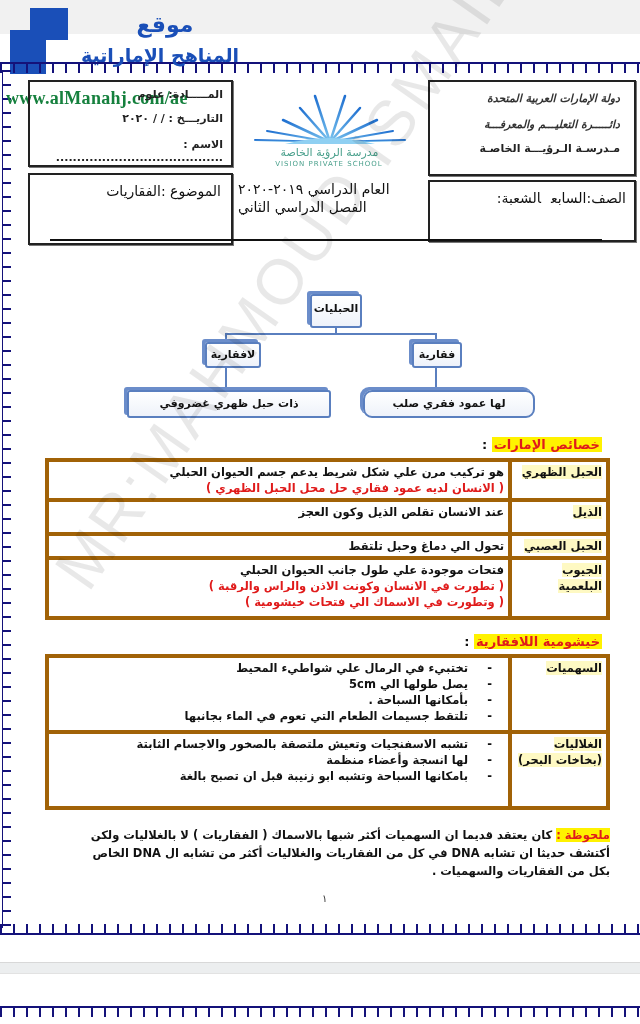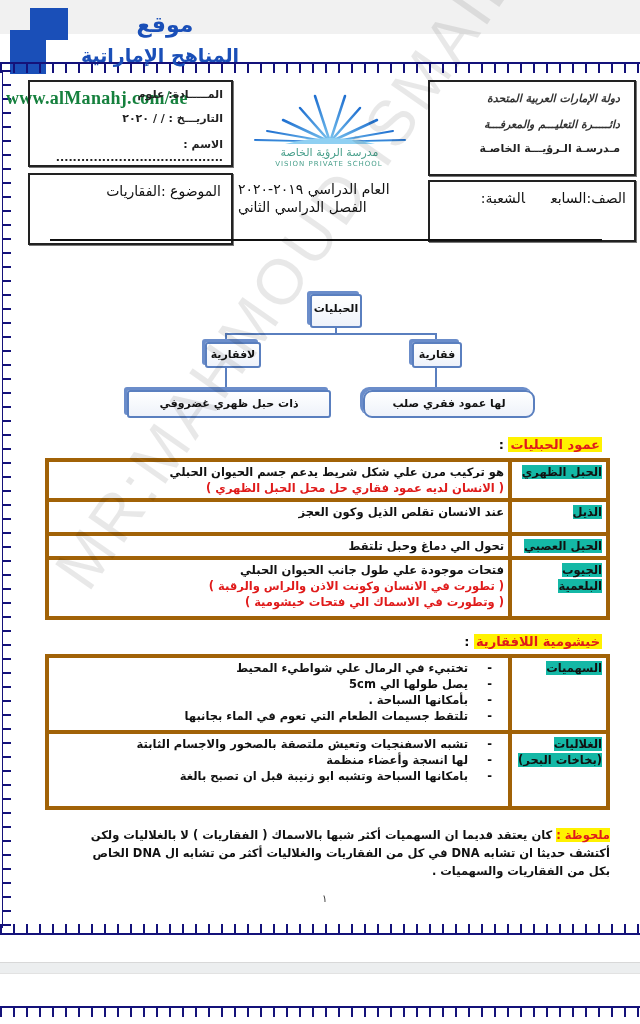--- a/index.html
+++ b/index.html
@@ -35,21 +35,21 @@
   .box-topic { left: 28px; top: 173px; width: 205px; height: 72px; padding-left: 12px; }
   .box-ministry { left: 428px; top: 80px; width: 208px; height: 96px; }
   .box-grade { left: 428px; top: 180px; width: 208px; height: 62px; }
   .st-line { position: absolute; right: 8px; font: bold 11px "DejaVu Sans", sans-serif; color: #222; direction: rtl; }
   .st-l1 { top: 6px; } .st-l2 { top: 30px; } .st-l3 { top: 56px; }
   .topic-text { position: absolute; right: 10px; top: 8px; font: 14px "DejaVu Sans", sans-serif; direction: rtl; }
 
   .min-line { position: absolute; right: 14px; font: italic bold 11px "DejaVu Sans", sans-serif; color: #333; direction: rtl; }
   .min-l1 { top: 10px; } .min-l2 { top: 36px; } .min-l3 { top: 60px; font-style: normal; color: #222; }
   .grade-text { position: absolute; right: 8px; top: 8px; font: 14px "DejaVu Sans", sans-serif; direction: rtl; word-spacing: 4px; }
-  .grade-text span { margin-left: 26px; }
+  .grade-text span { margin-left: 10px; }
 
   .school-logo { position: absolute; left: 245px; top: 84px; width: 170px; height: 84px; }
   .logo-ar { position: absolute; left: 252px; top: 146px; width: 155px; text-align: center; font: 11px "DejaVu Sans", sans-serif; color: #4aa08c; direction: rtl; }
   .logo-en { position: absolute; left: 250px; top: 160px; width: 158px; text-align: center; font: 7px "DejaVu Sans", sans-serif; color: #4aa08c; letter-spacing: 1px; }
 
   .year-text { position: absolute; left: 238px; top: 180px; width: 176px; text-align: left; font: 14px "DejaVu Sans", sans-serif; direction: rtl; line-height: 18px; }
 
   .hr-rule { position: absolute; left: 50px; top: 239px; width: 552px; height: 2px; background: #111; }
 
   .node { position: absolute; background: linear-gradient(#ffffff, #eef2fa); border: 2px solid #5a7fbf; border-radius: 3px;
@@ -64,21 +64,21 @@
 
   .sec-title { position: absolute; right: 38px; font: bold 13px "DejaVu Sans", sans-serif; direction: rtl; }
   .sec-title .hl { background: #fff200; color: #e01b1b; padding: 0 2px; }
   .sec1 { top: 437px; } .sec2 { top: 634px; }
 
   table.tbl { position: absolute; left: 45px; width: 565px; border-collapse: collapse; direction: rtl; }
   .tbl1 { top: 458px; }
   .tbl2 { top: 654px; }
   .tbl td { border: 4px solid #a16207; vertical-align: top; font: bold 11.5px "DejaVu Sans", sans-serif; line-height: 16px; padding: 2px 4px; }
   .tbl td.term { width: 98px; }
-  .tbl .green { background: #14b8a6; color: #111; }
+  .tbl .green { background: #fef9c3; color: #111; }
   .tbl .red { color: #e01b1b; }
   .bullet-list { list-style: none; padding-right: 12px; }
   .bullet-list li::before { content: "-"; display: inline-block; width: 24px; }
 
   .note { position: absolute; left: 80px; top: 826px; width: 530px; direction: rtl; font: bold 11.5px "DejaVu Sans", sans-serif; line-height: 18px; }
   .note .label { background: #fff200; color: #e01b1b; margin-top: 16px; }
   .page-num { position: absolute; left: 322px; top: 893px; font: 10px "DejaVu Sans", sans-serif; color: #333; }
 
   .watermark { position: absolute; left: 40px; top: 560px; font: 64px "Liberation Sans", sans-serif; color: rgba(0,0,0,0.09);
     transform: rotate(-55deg); transform-origin: left top; white-space: nowrap; letter-spacing: 4px; pointer-events: none; }
@@ -158,21 +158,21 @@
 <div class="conn" style="left:435px; top:333px; width:2px; height:10px;"></div>
 <div class="conn" style="left:225px; top:368px; width:2px; height:22px;"></div>
 <div class="conn" style="left:435px; top:368px; width:2px; height:22px;"></div>
 
 <div class="node n-root">الحبليات</div>
 <div class="node n-vert">فقارية</div>
 <div class="node n-invert">لافقارية</div>
 <div class="node n-vert-d">لها عمود فقري صلب</div>
 <div class="node n-invert-d">ذات حبل ظهري غضروفي</div>
 
-<div class="sec-title sec1"><span class="hl">عمود الحبليات</span><span> :</span></div>
+<div class="sec-title sec1"><span class="hl">خصائص الإمارات</span><span> :</span></div>
 
 <table class="tbl tbl1">
   <tbody>
       <tr style="height:40px;">
     <td class="term"><span class="green">الحبل الظهري</span></td>
     <td>
       <div>هو تركيب مرن علي شكل شريط يدعم جسم الحيوان الحبلي</div>
       <div class="red">( الانسان لديه عمود فقاري حل محل الحبل الظهري )</div>
     </td>
   </tr>

